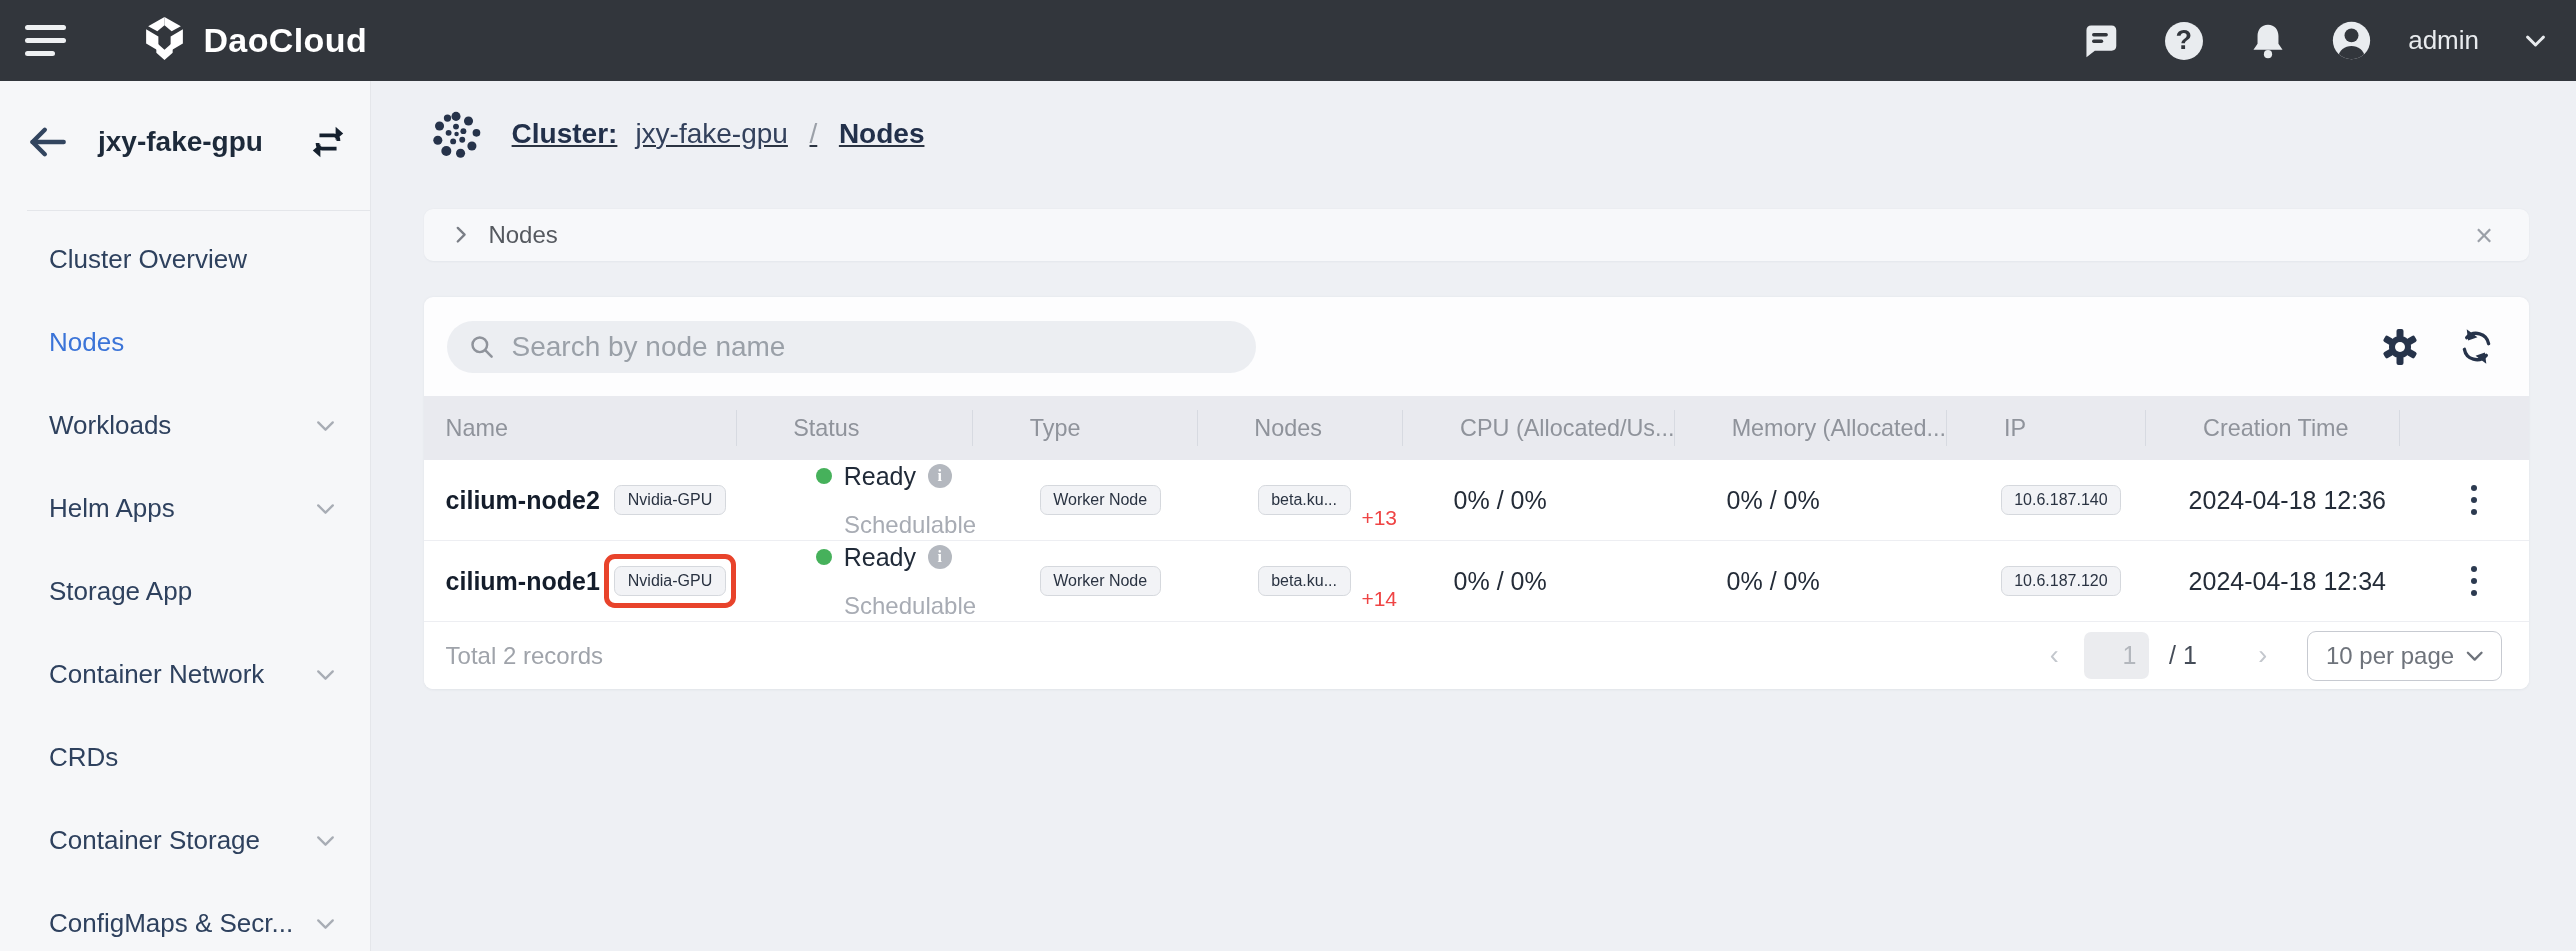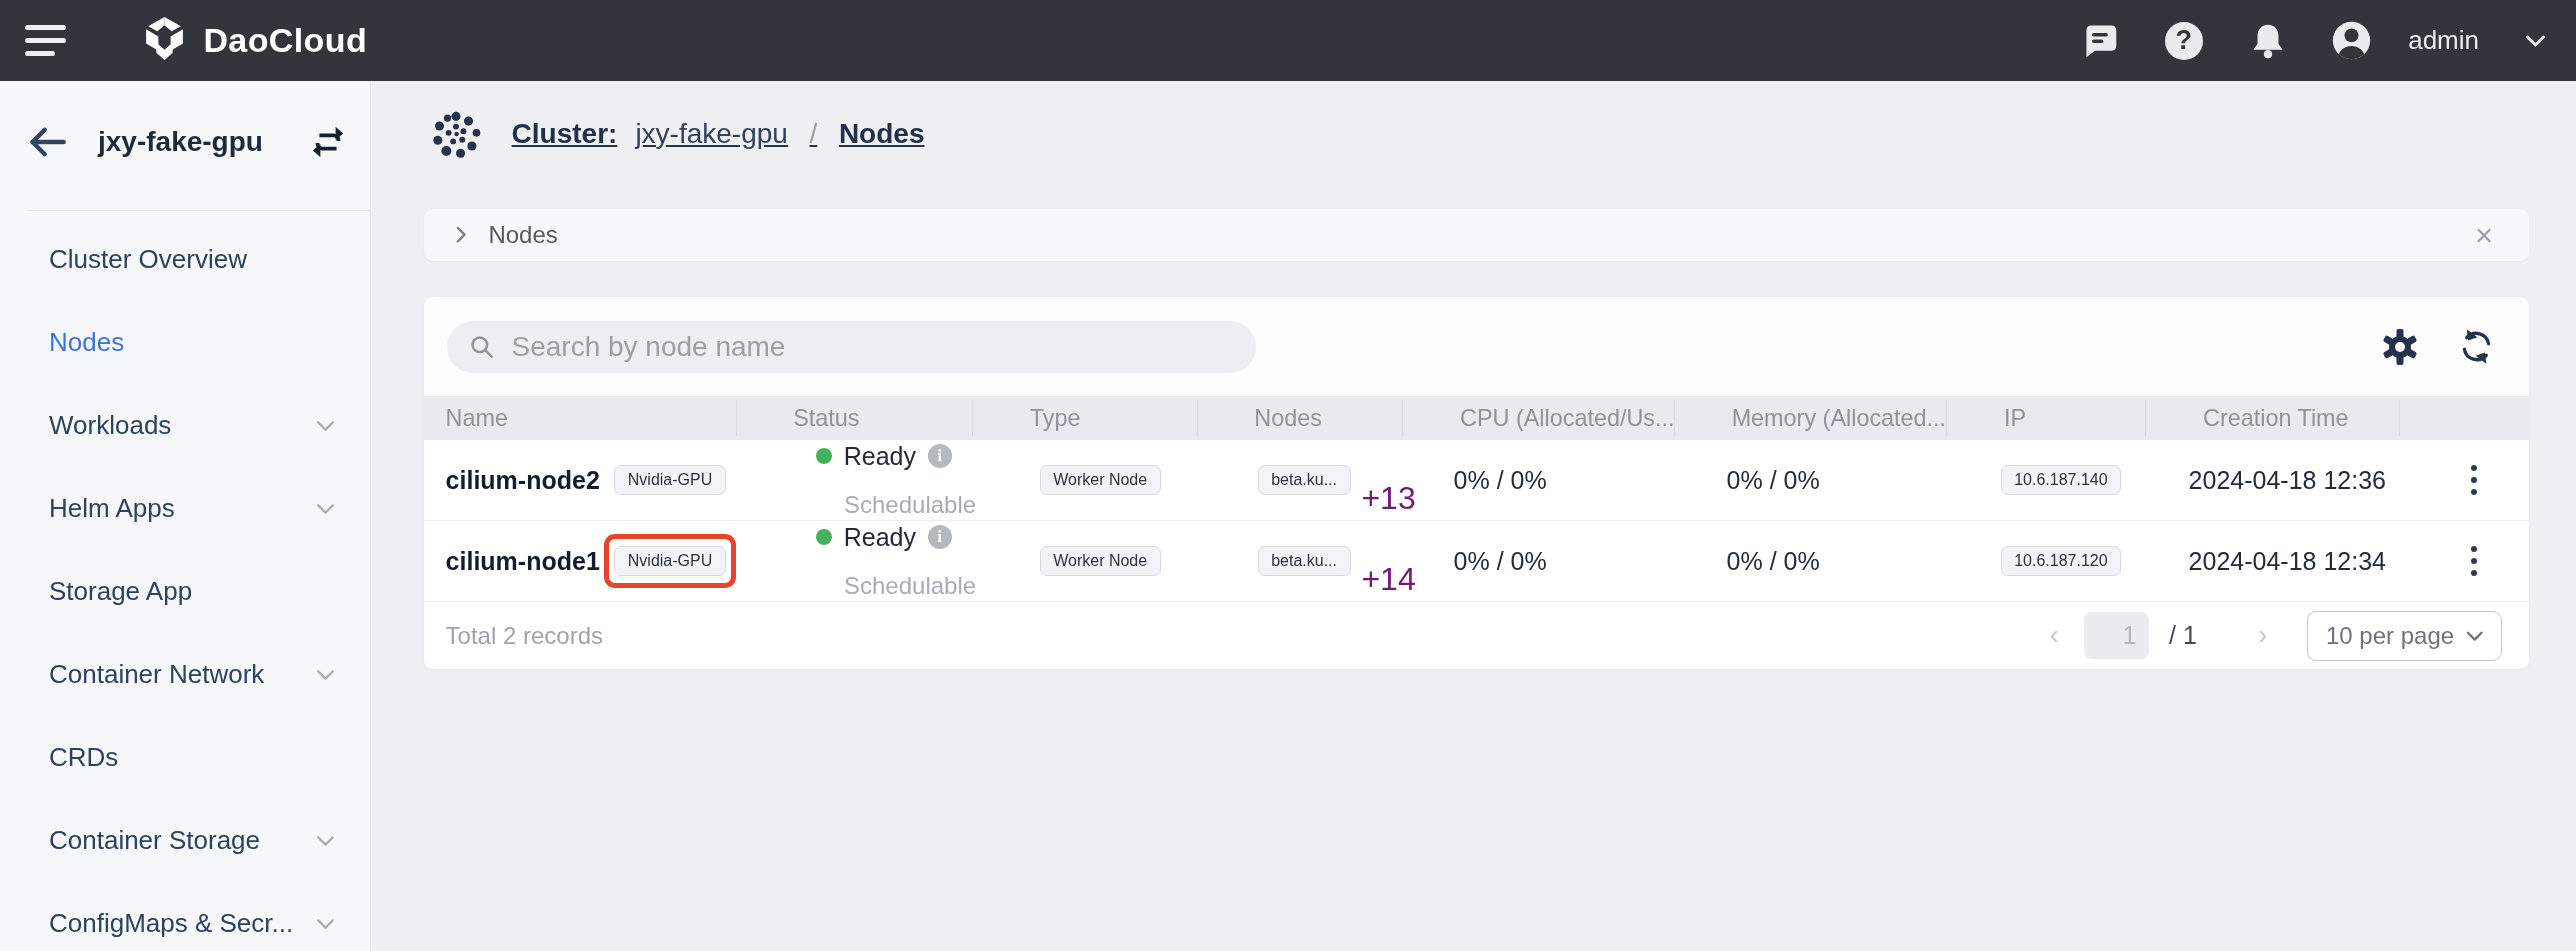--- a/index.html
+++ b/index.html
@@ -59,21 +59,21 @@
     width:809px; height:52px; border-radius:26px; background:#eceef2;
     display:flex; align-items:center; padding:0 21.6px; gap:14.4px;
   }
   .search-box input {
     border:none; outline:none; background:transparent; flex:1;
     font-size:28px; color:#4a5058; font-family:Liberation Sans, sans-serif;
   }
   .search-box input::placeholder { color:#9aa0a8; }
   .toolbar-actions { margin-left:auto; display:flex; align-items:center; gap:36px; }
   .toolbar-actions .tbtn { cursor:pointer; display:flex; }
-  .thead { display:flex; height:44px; background:#e9eaef; align-items:center;gap:35px; }
+  .thead { display:flex; height:64px; background:#e9eaef; align-items:center;gap:35px; }
   .th { font-size:23.4px; color:#8f939b; padding-left:21.6px; border-right:0.9px solid #d7dae1; height:36px; display:flex; align-items:center; white-space:nowrap; overflow:hidden; }
   .th:last-child { border-right:none; }
   .trow { display:flex; height:81px; background:#fff; align-items:center; border-bottom:0.9px solid #edeef2; }
   .trow:last-of-type { border-bottom:none; }
   .td { padding-left:21.6px; display:flex; align-items:center; overflow:visible; white-space:nowrap; }
   .c-name  { width:362px; } .c-status{ width:232px; } .c-type { width:218px; }
   .c-labels{ width:196px; } .c-cpu   { width:273px; } .c-mem  { width:274px; }
   .c-ip    { width:188px; } .c-time  { width:252px; } .c-act  { width:110px; justify-content:center; padding-left:0; }
   .node-name { font-size:25px; font-weight:bold; color:#141d2b; margin-right:14.4px; }
   .tag {
@@ -83,21 +83,21 @@
   .tag-wrap { position:relative; display:inline-flex; }
   .tag-wrap.red-annotated::after {
     content:""; position:absolute; inset:-11.7px -10px; border:5.4px solid #e8432b; border-radius:10.8px; pointer-events:none;
   }
   .status-cell { padding-left:30px; flex-direction:column; align-items:flex-start; justify-content:center; gap:20px; }
   .status-line { display:flex; align-items:center; gap:11.7px; }
   .dot { width:16px; height:16px; border-radius:50%; background:#46b15b; }
   .status-text { font-size:25px; color:#202a38; }
   .info-icon { width:24px; height:24px; border-radius:50%; background:#b4b8bf; color:#fff; font-size:16px; font-weight:bold; display:flex; align-items:center; justify-content:center; font-family:"Liberation Serif",serif; }
   .sub-status { font-size:24px; color:#a8acb4; margin-left:28px; }
-  .more-count { font-size:32px; color:#701a75; margin-left:10.8px;margin-top:36px; }
+  .more-count { font-size:21px; color:#ef4444; margin-left:10.8px;margin-top:36px; }
   .pct { font-size:25px; color:#242c38; }
   .time { font-size:25px; color:#242c38; }
   .kebab { display:flex; flex-direction:column; gap:5.4px; cursor:pointer; padding:5.4px; }
   .kebab i { width:6.3px; height:6.3px; border-radius:50%; background:#2c3a50; }
   
   .tfoot { height:67px; background:#fff; display:flex; align-items:center; padding:0 27px 0 21.6px; }
   .total-text { font-size:24px; color:#9fa3aa; }
   .pager { margin-left:auto; display:flex; align-items:center; gap:20px; }
   .pg-chev { font-size:27px; color:#c3c7cd; cursor:pointer; padding:0 5.4px; }
   .pg-input { width:65px; height:47px; background:#ebecef; border-radius:7.2px; border:none; text-align:right; padding-right:12.6px; font-size:25px; color:#b3b7bd; font-family:"Liberation Sans",sans-serif; outline:none; }

